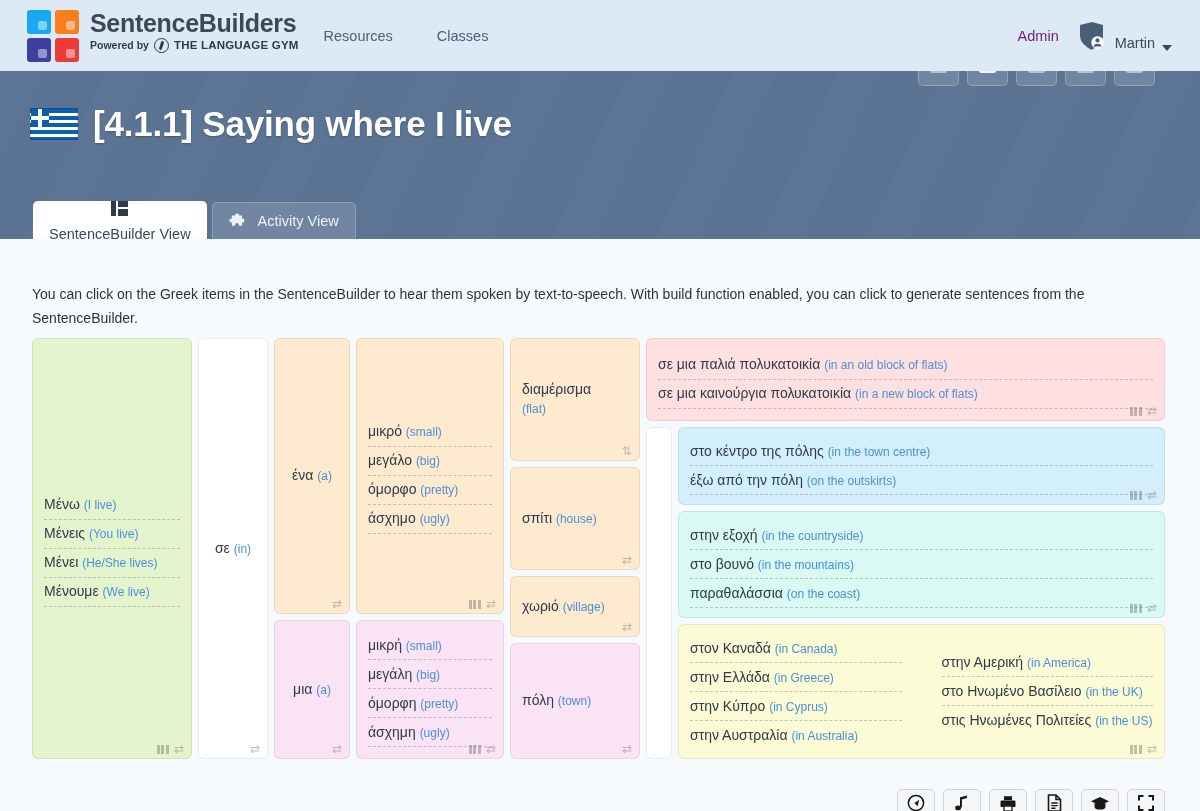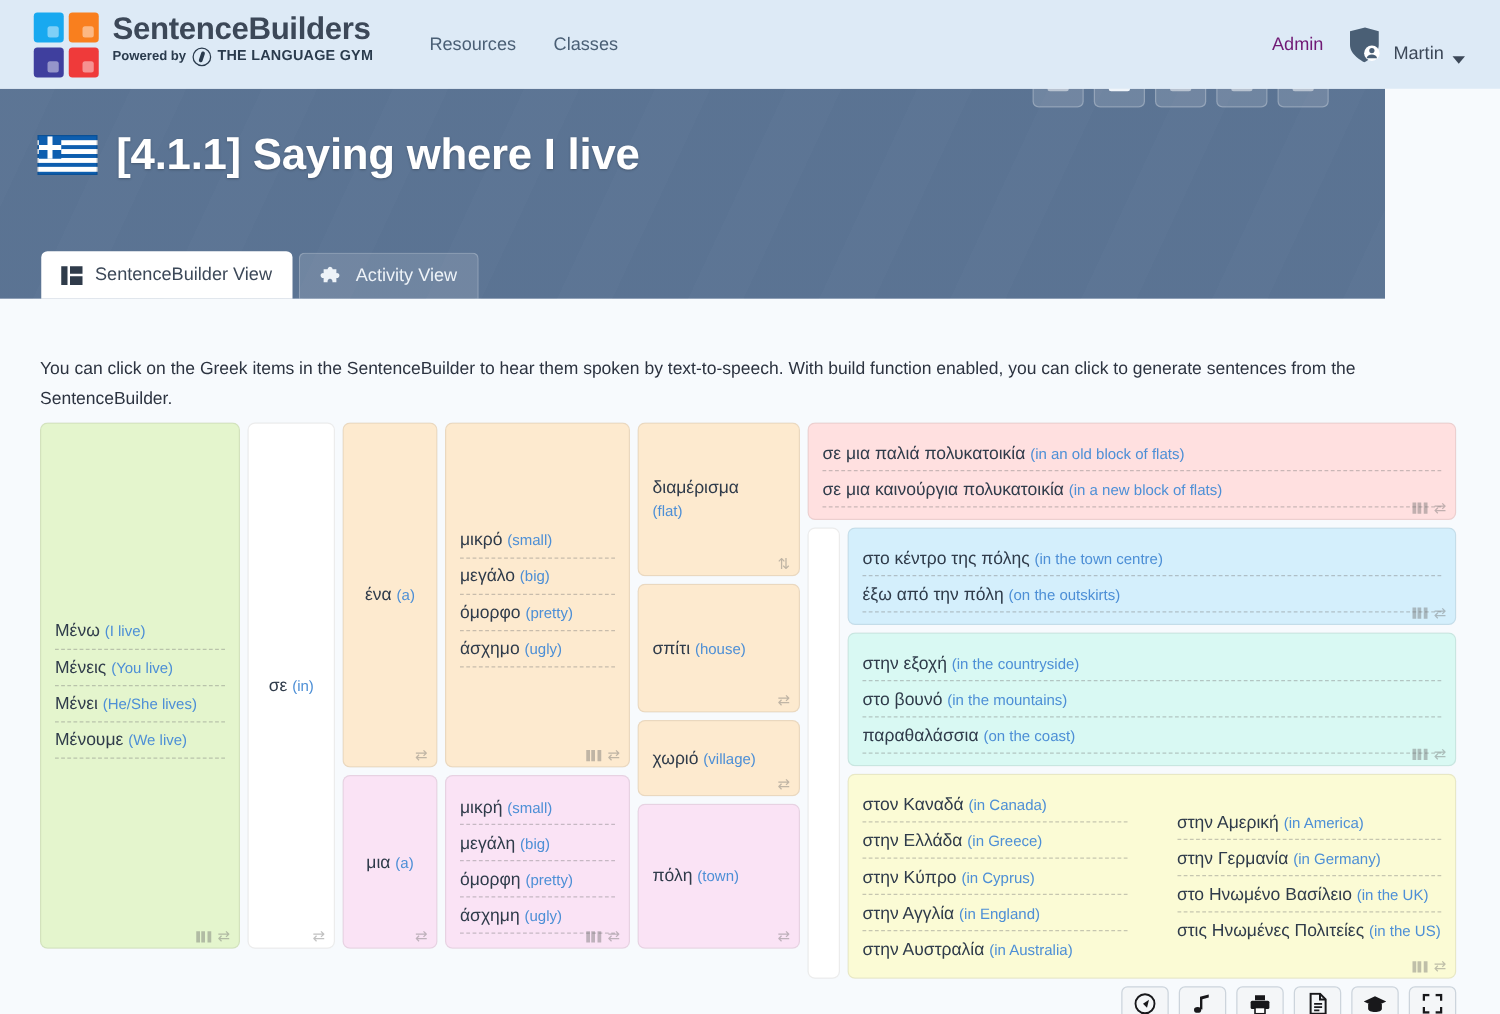--- a/index.html
+++ b/index.html
@@ -41,21 +41,21 @@
   }
   .brand-sub .gym-name { letter-spacing: 0.2px; font-size: 11.5px; }
   .gym-logo {
     width: 15px; height: 15px; border-radius: 50%;
     border: 1.4px solid #2a3b4d; display:inline-block; position: relative;
   }
   .gym-logo::before {
     content:""; position:absolute; left:5px; top:2px; width:3px; height:9px;
     background:#2a3b4d; transform: rotate(18deg); border-radius:2px;
   }
-  .nav-links { display: flex; gap: 30px; margin-left: 45px; }
+  .nav-links { display: flex; gap: 44px; margin-left: 25px; }
   .nav-link {
     font-size: 14.5px; color: #4a5f75; cursor: pointer;
   }
   .nav-right {
     margin-left: auto; margin-right: 28px;
     display: flex; align-items: center; gap: 18px;
   }
   .nav-admin { font-size: 14.5px; color: #701a75; cursor: pointer; }
   .user-badge { display: flex; align-items: flex-end; gap: 9px; cursor: pointer; }
   .avatar-shield {
@@ -64,21 +64,21 @@
   .avatar-shield svg { display:block; }
   .user-name { font-size: 14.5px; color: #3c4858; }
   .caret-down {
     width: 0; height: 0; border-left: 5px solid transparent;
     border-right: 5px solid transparent; border-top: 6px solid #3c4858;
     margin-left: -2px; margin-top: 2px;
   }
 
   
   .hero {
-    position: absolute; top: 71px; left: 0; width: 1108px; height: 168px;
+    position: absolute; top: 71px; left: 0; width: 1200px; height: 168px;
     background:
       linear-gradient(rgba(88,113,145,0.88), rgba(88,113,145,0.88)),
       repeating-linear-gradient(115deg, #7f93ae 0px, #7f93ae 40px, #6e84a0 40px, #6e84a0 95px),
       repeating-linear-gradient(32deg, rgba(255,255,255,0.07) 0px, rgba(255,255,255,0.07) 55px, rgba(0,0,0,0.05) 55px, rgba(0,0,0,0.05) 120px);
     overflow: visible;
   }
   .hidden-toolbar {
     position: absolute; top: -16px; right: 45px;
     display: flex; gap: 8px; z-index: 5;
   }
@@ -125,21 +125,21 @@
   }
 
   
   .tabs { position: absolute; left: 33px; bottom: 0; display: flex; align-items: flex-end; }
   .tab {
     display: flex; align-items: center; gap: 10px;
     padding: 0 16px; height: 37px;
     border-radius: 5px 5px 0 0;
     font-size: 14.5px; cursor: pointer;
   }
-  .tab.active { background: #ffffff; color: #3c4858; height: 38px; }
+  .tab.active { background: #ffffff; color: #3c4858; height: 38px; flex-direction: column; }
   .tab.inactive {
     background: rgba(255,255,255,0.13); color: #eef3f8;
     border: 1px solid rgba(255,255,255,0.22); border-bottom: none;
     margin-left: 5px;
     margin-top: 11px;
   }
   .sb-icon {
     width: 17px; height: 15px; display:grid; flex:none;
     grid-template-columns: 5px 10px; grid-template-rows: 6px 7px; gap: 2px;
   }
@@ -565,38 +565,30 @@
                 </div>
                 <div class="line">
                   <span>στην Ελλάδα</span>
                   <span class="en">(in Greece)</span>
                 </div>
                 <div class="line">
                   <span>στην Κύπρο</span>
                   <span class="en">(in Cyprus)</span>
                 </div>
                 <div class="line">
-                  <span>στην Αγγλία</span>
-                  <span class="en">(in England)</span>
-                </div>
-                <div class="line">
                   <span>στην Αυστραλία</span>
                   <span class="en">(in Australia)</span>
                 </div>
               </div>
               <div style="padding-top:14px">
                 <div class="line">
                   <span>στην Αμερική</span>
                   <span class="en">(in America)</span>
                 </div>
                 <div class="line">
-                  <span>στην Γερμανία</span>
-                  <span class="en">(in Germany)</span>
-                </div>
-                <div class="line">
                   <span>στο Ηνωμένο Βασίλειο</span>
                   <span class="en">(in the UK)</span>
                 </div>
                 <div class="line">
                   <span>στις Ηνωμένες Πολιτείες</span>
                   <span class="en">(in the US)</span>
                 </div>
               </div>
             </div>
             <div class="handles">

